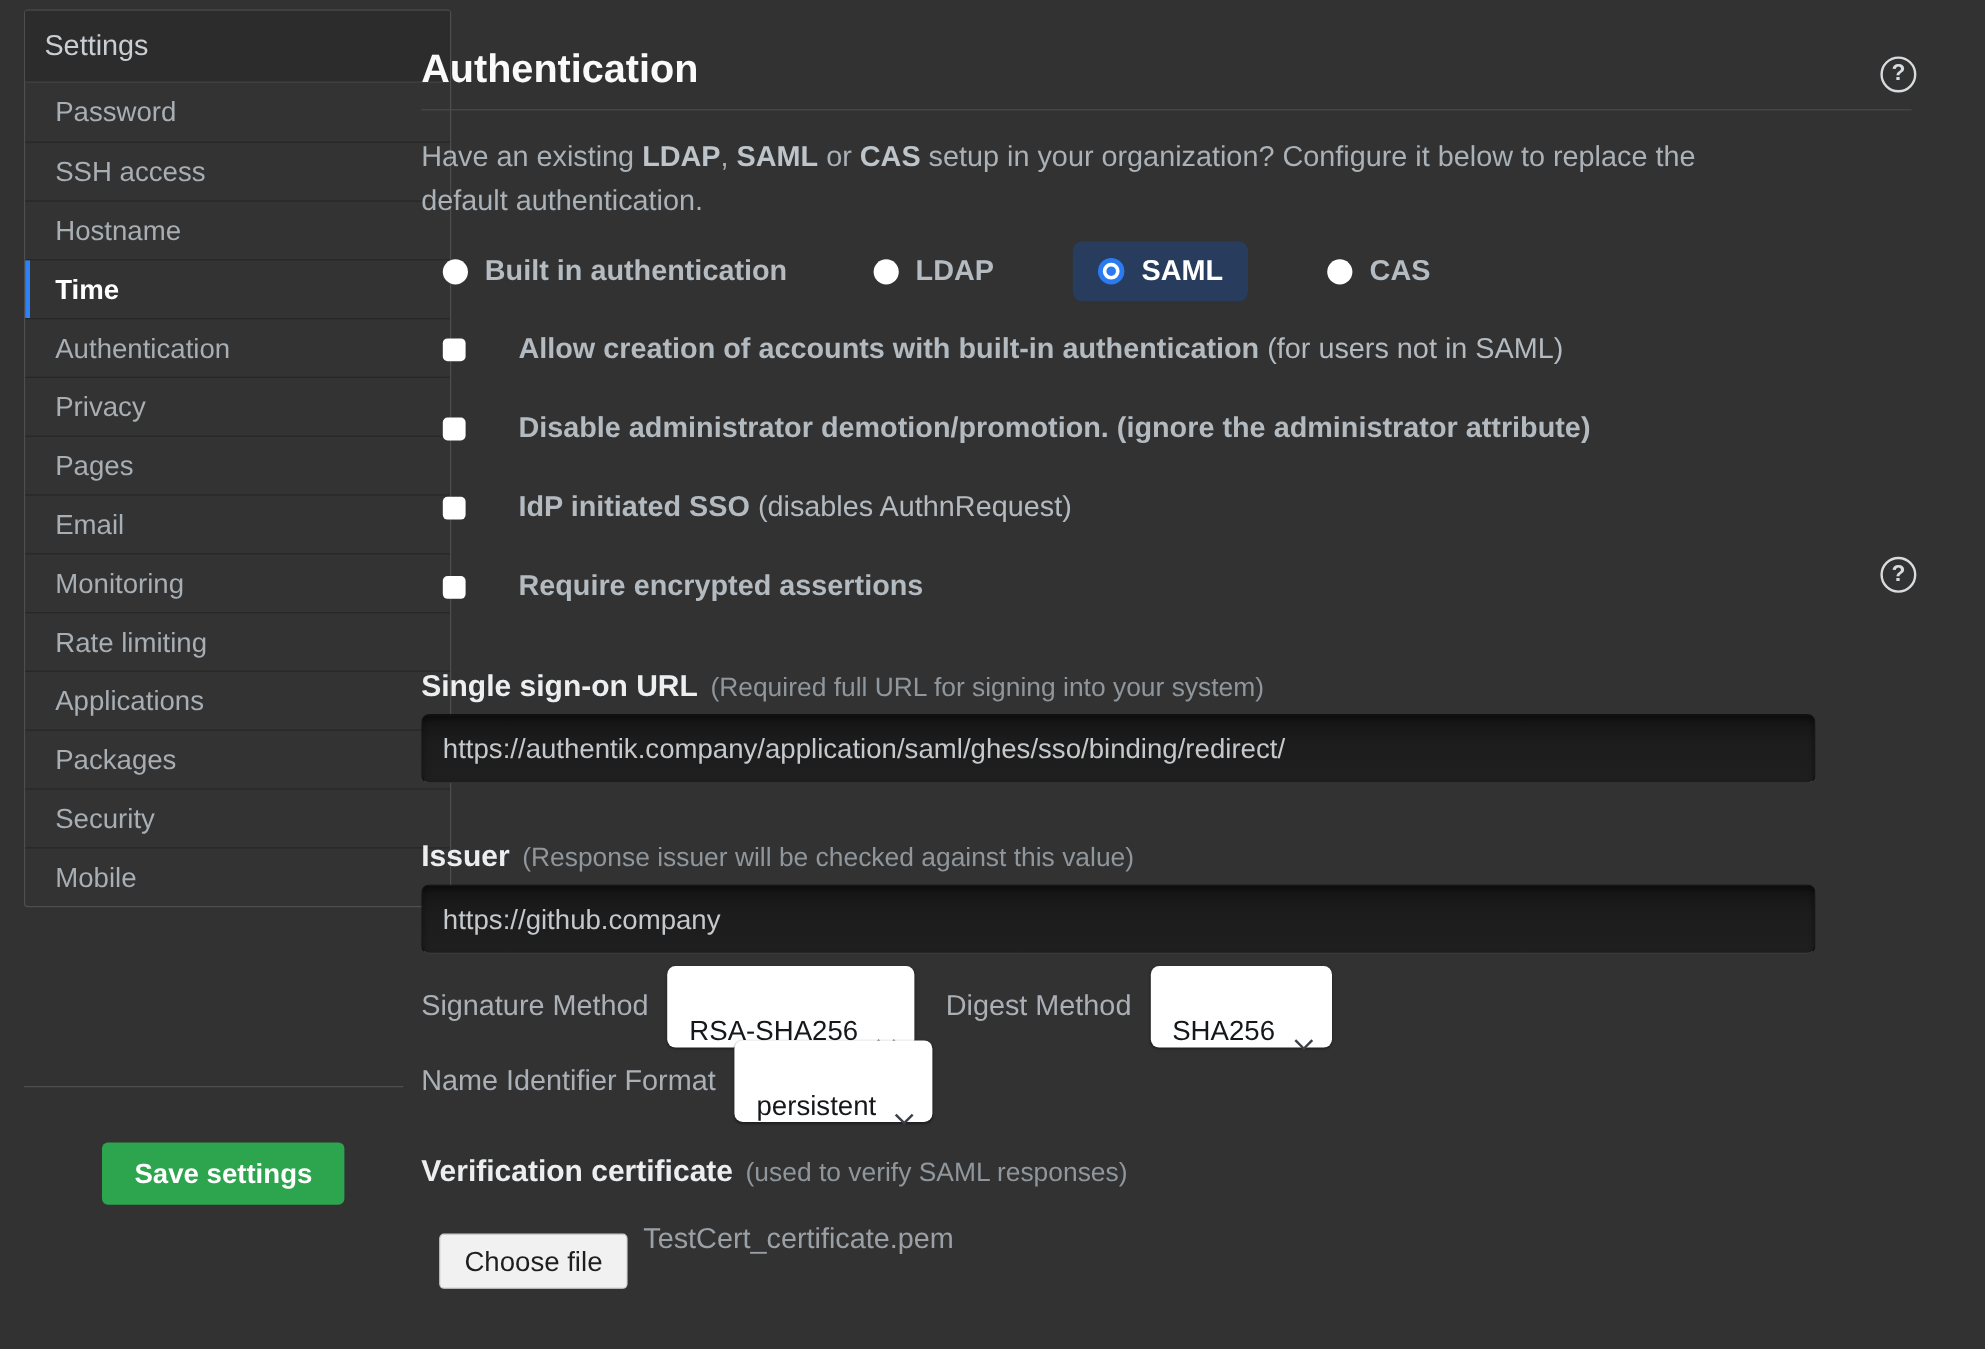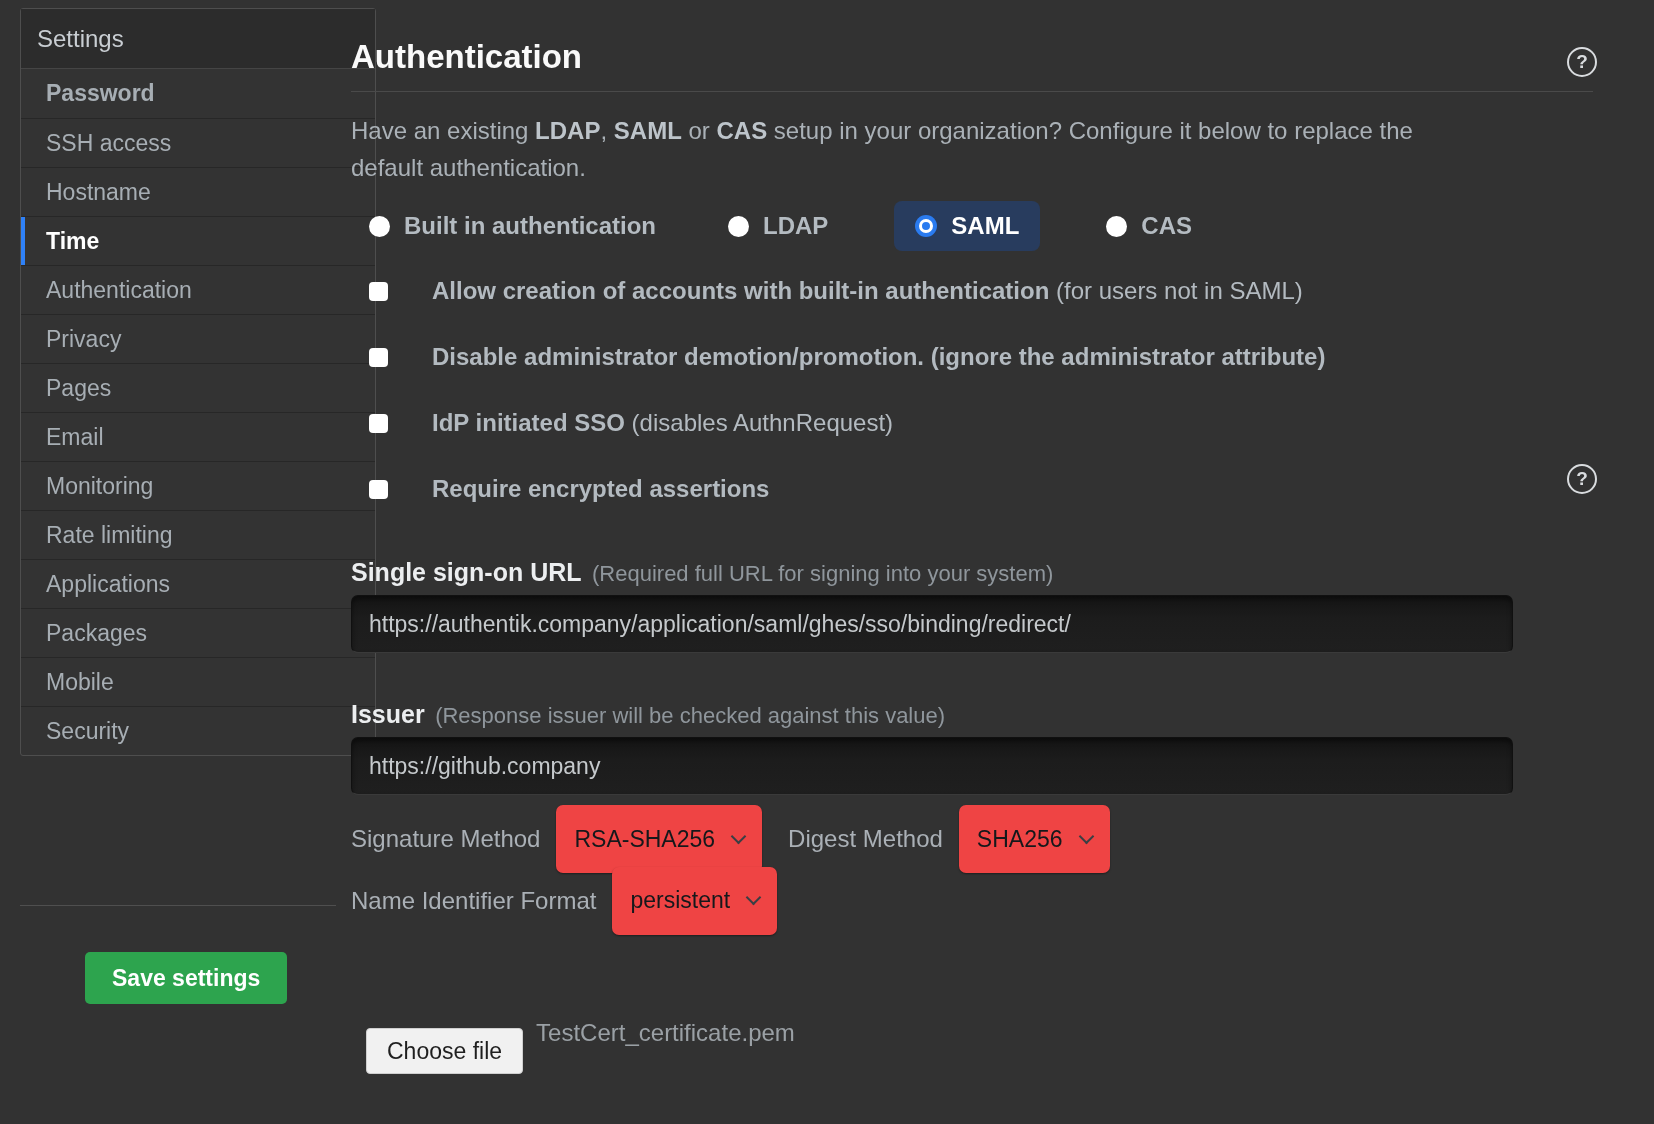--- a/index.html
+++ b/index.html
@@ -18,21 +18,21 @@
     border:1px solid #4e4e4e; border-radius:3px; background:#333333;
   }
   .sb-header {
     font-size:24px; color:#c9ced3; padding:16px 16px 15px 16px;
     background:#2c2c2c; border-bottom:1px solid #454545;
   }
   .sb-item {
     position:relative; height:49px; line-height:49px; padding-left:25px;
     font-size:23px; color:#a7aeb4; border-top:1px solid #272727; cursor:pointer;
   }
-  .sb-item:first-child { border-top:none;font-weight:bold; }
+  .sb-item:first-child { border-top:none; }
   .sb-item.active { color:#ffffff; font-weight:700; }
   .sb-item.active::before {
     content:""; position:absolute; left:0; top:0; bottom:0; width:4px; background:#2f81f7;
   }
   .sb-divider {
     position:absolute; left:20px; top:905px; width:316px; height:0;
     border-top:1px solid #4f4f4f;
   }
   .save-btn {
     position:absolute; left:85px; top:952px; height:52px; padding:0 27px;
@@ -106,21 +106,21 @@
     box-shadow:inset 0 3px 5px rgba(0,0,0,.45);
   }
   .sso-label { top:558px; }
   .sso-input { top:595px; }
   .issuer-label { top:700px; }
   .issuer-input { top:737px; }
 
   .method-row { position:absolute; left:0; top:813px; display:flex; align-items:center; height:52px; }
   .select-label { font-size:24px; color:#aab0b6; white-space:nowrap; }
   .select {
-    display:flex; align-items:center; background:#ef4444; border-radius:7px;
+    display:flex; align-items:flex-end; background:#ffffff; border-radius:7px;
     height:68px; padding:0 18px; margin-left:16px; cursor:pointer;
     box-shadow:0 1px 2px rgba(0,0,0,.4);
   }
   .select .sel-value { font-size:23px; color:#15181b; }
   .chevron {
     width:11px; height:11px; border-right:2.5px solid #3a3f44; border-bottom:2.5px solid #3a3f44;
     transform:rotate(45deg); margin-left:18px; margin-top:-6px;
   }
   .digest-label { margin-left:26px; }
   .nameid-row { position:absolute; left:0; top:873px; display:flex; align-items:center; height:55px; }
@@ -146,22 +146,22 @@
       <div class="sb-item">Hostname</div>
       <div class="sb-item active">Time</div>
       <div class="sb-item">Authentication</div>
       <div class="sb-item">Privacy</div>
       <div class="sb-item">Pages</div>
       <div class="sb-item">Email</div>
       <div class="sb-item">Monitoring</div>
       <div class="sb-item">Rate limiting</div>
       <div class="sb-item">Applications</div>
       <div class="sb-item">Packages</div>
+      <div class="sb-item">Security</div>
       <div class="sb-item">Mobile</div>
-      <div class="sb-item">Security</div>
     </nav>
   </aside>
 
   <div class="sb-divider"></div>
   <button class="save-btn">Save settings</button>
 
   <main class="main">
 
     <div class="page-header">
       <h1 class="page-title">Authentication</h1>
@@ -237,19 +237,23 @@
     </div>
 
     <div class="nameid-row">
       <span class="select-label">Name Identifier Format</span>
       <div class="select">
         <span class="sel-value">persistent</span>
         <span class="chevron"></span>
       </div>
     </div>
 
+    <div class="field-label-row cert-label">
+      <span class="field-label">Verification certificate</span>
+      <span class="field-hint">(used to verify SAML responses)</span>
+    </div>
     <div class="file-row">
       <button class="file-btn">Choose file</button>
       <span class="file-name">TestCert_certificate.pem</span>
     </div>
 
   </main>
 </div>
 
 </body></html>

